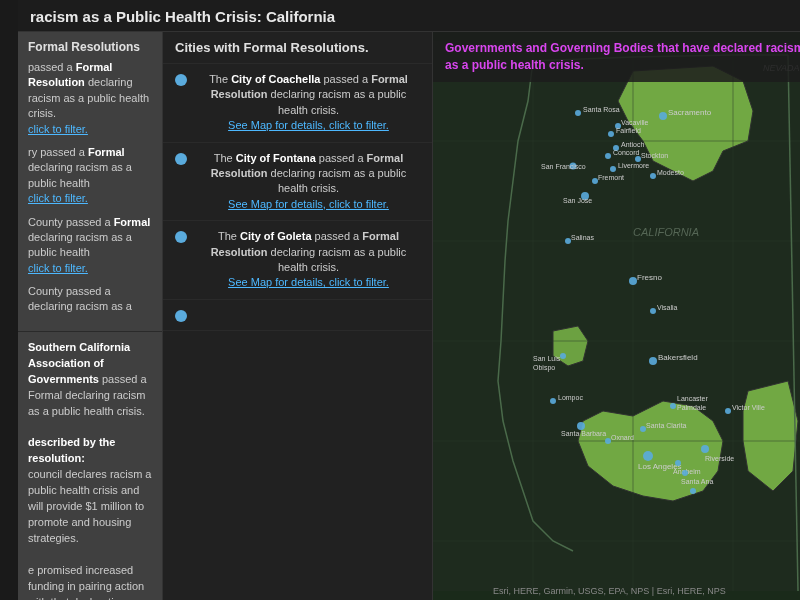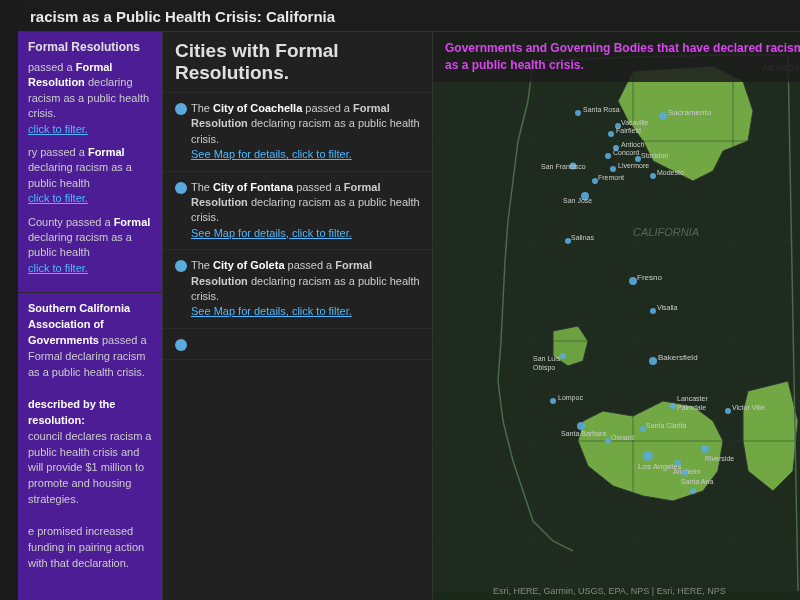--- a/index.html
+++ b/index.html
@@ -42,21 +42,21 @@
     
     .main-content {
       display: flex;
       flex: 1;
       overflow: hidden;
     }
 
     
     .left-panel {
       width: 145px;
-      background: #4c1d95;
+      background: #404040;
       border-right: 1px solid #333;
       display: flex;
       flex-direction: column;
       overflow: hidden;
     }
 
     .left-section {
       padding: 8px 10px;
       border-bottom: 1px solid #2a2a2a;
       flex-shrink: 0;
@@ -120,36 +120,37 @@
 
     .middle-header {
       padding: 8px 12px;
       border-bottom: 1px solid #2a2a2a;
       display: flex;
       align-items: center;
       justify-content: space-between;
     }
 
     .middle-header-title {
-      font-size: 19px;
+      font-size: 13px;
       font-weight: 700;
       color: #e0e0e0;
     }
 
     .cities-list {
       overflow-y: auto;
       flex: 1;
     }
 
     .city-item {
       display: flex;
       align-items: flex-start;
       padding: 8px 12px;
       border-bottom: 1px solid #2a2a2a;
-      gap: 4px;
+      gap: 10px;
+      text-align: center;
     }
 
     .city-dot {
       width: 12px;
       height: 12px;
       border-radius: 50%;
       background: #5aabdd;
       flex-shrink: 0;
       margin-top: 2px;
     }
@@ -235,20 +236,23 @@
           <span class="filter-link">click to filter.</span>
         </div>
         <div class="resolution-item">
           ry passed a <span style="font-weight:700;color:#fff">Formal</span> declaring racism as a public health<br>
           <span class="filter-link">click to filter.</span>
         </div>
         <div class="resolution-item">
           County passed a <span style="font-weight:700;color:#fff">Formal</span> declaring racism as a public health<br>
           <span class="filter-link">click to filter.</span>
         </div>
+        <div class="resolution-item">
+          County passed a <span style="font-weight:700;color:#fff"></span> declaring racism as a
+        </div>
       </div>
 
       <div class="bottom-section">
         <div class="org-block">
           <span style="font-weight:700;color:#fff">Southern California Association of Governments</span> passed a Formal declaring racism as a public health crisis.<br><br>
           <span class="sub-label" style="font-weight:700;color:#fff;">described by the resolution:</span><br>
           council declares racism a public health crisis and will provide $1 million to promote and housing strategies.<br><br>
           e promised increased funding in pairing action with that declaration.<br><br>
           
         </div>

